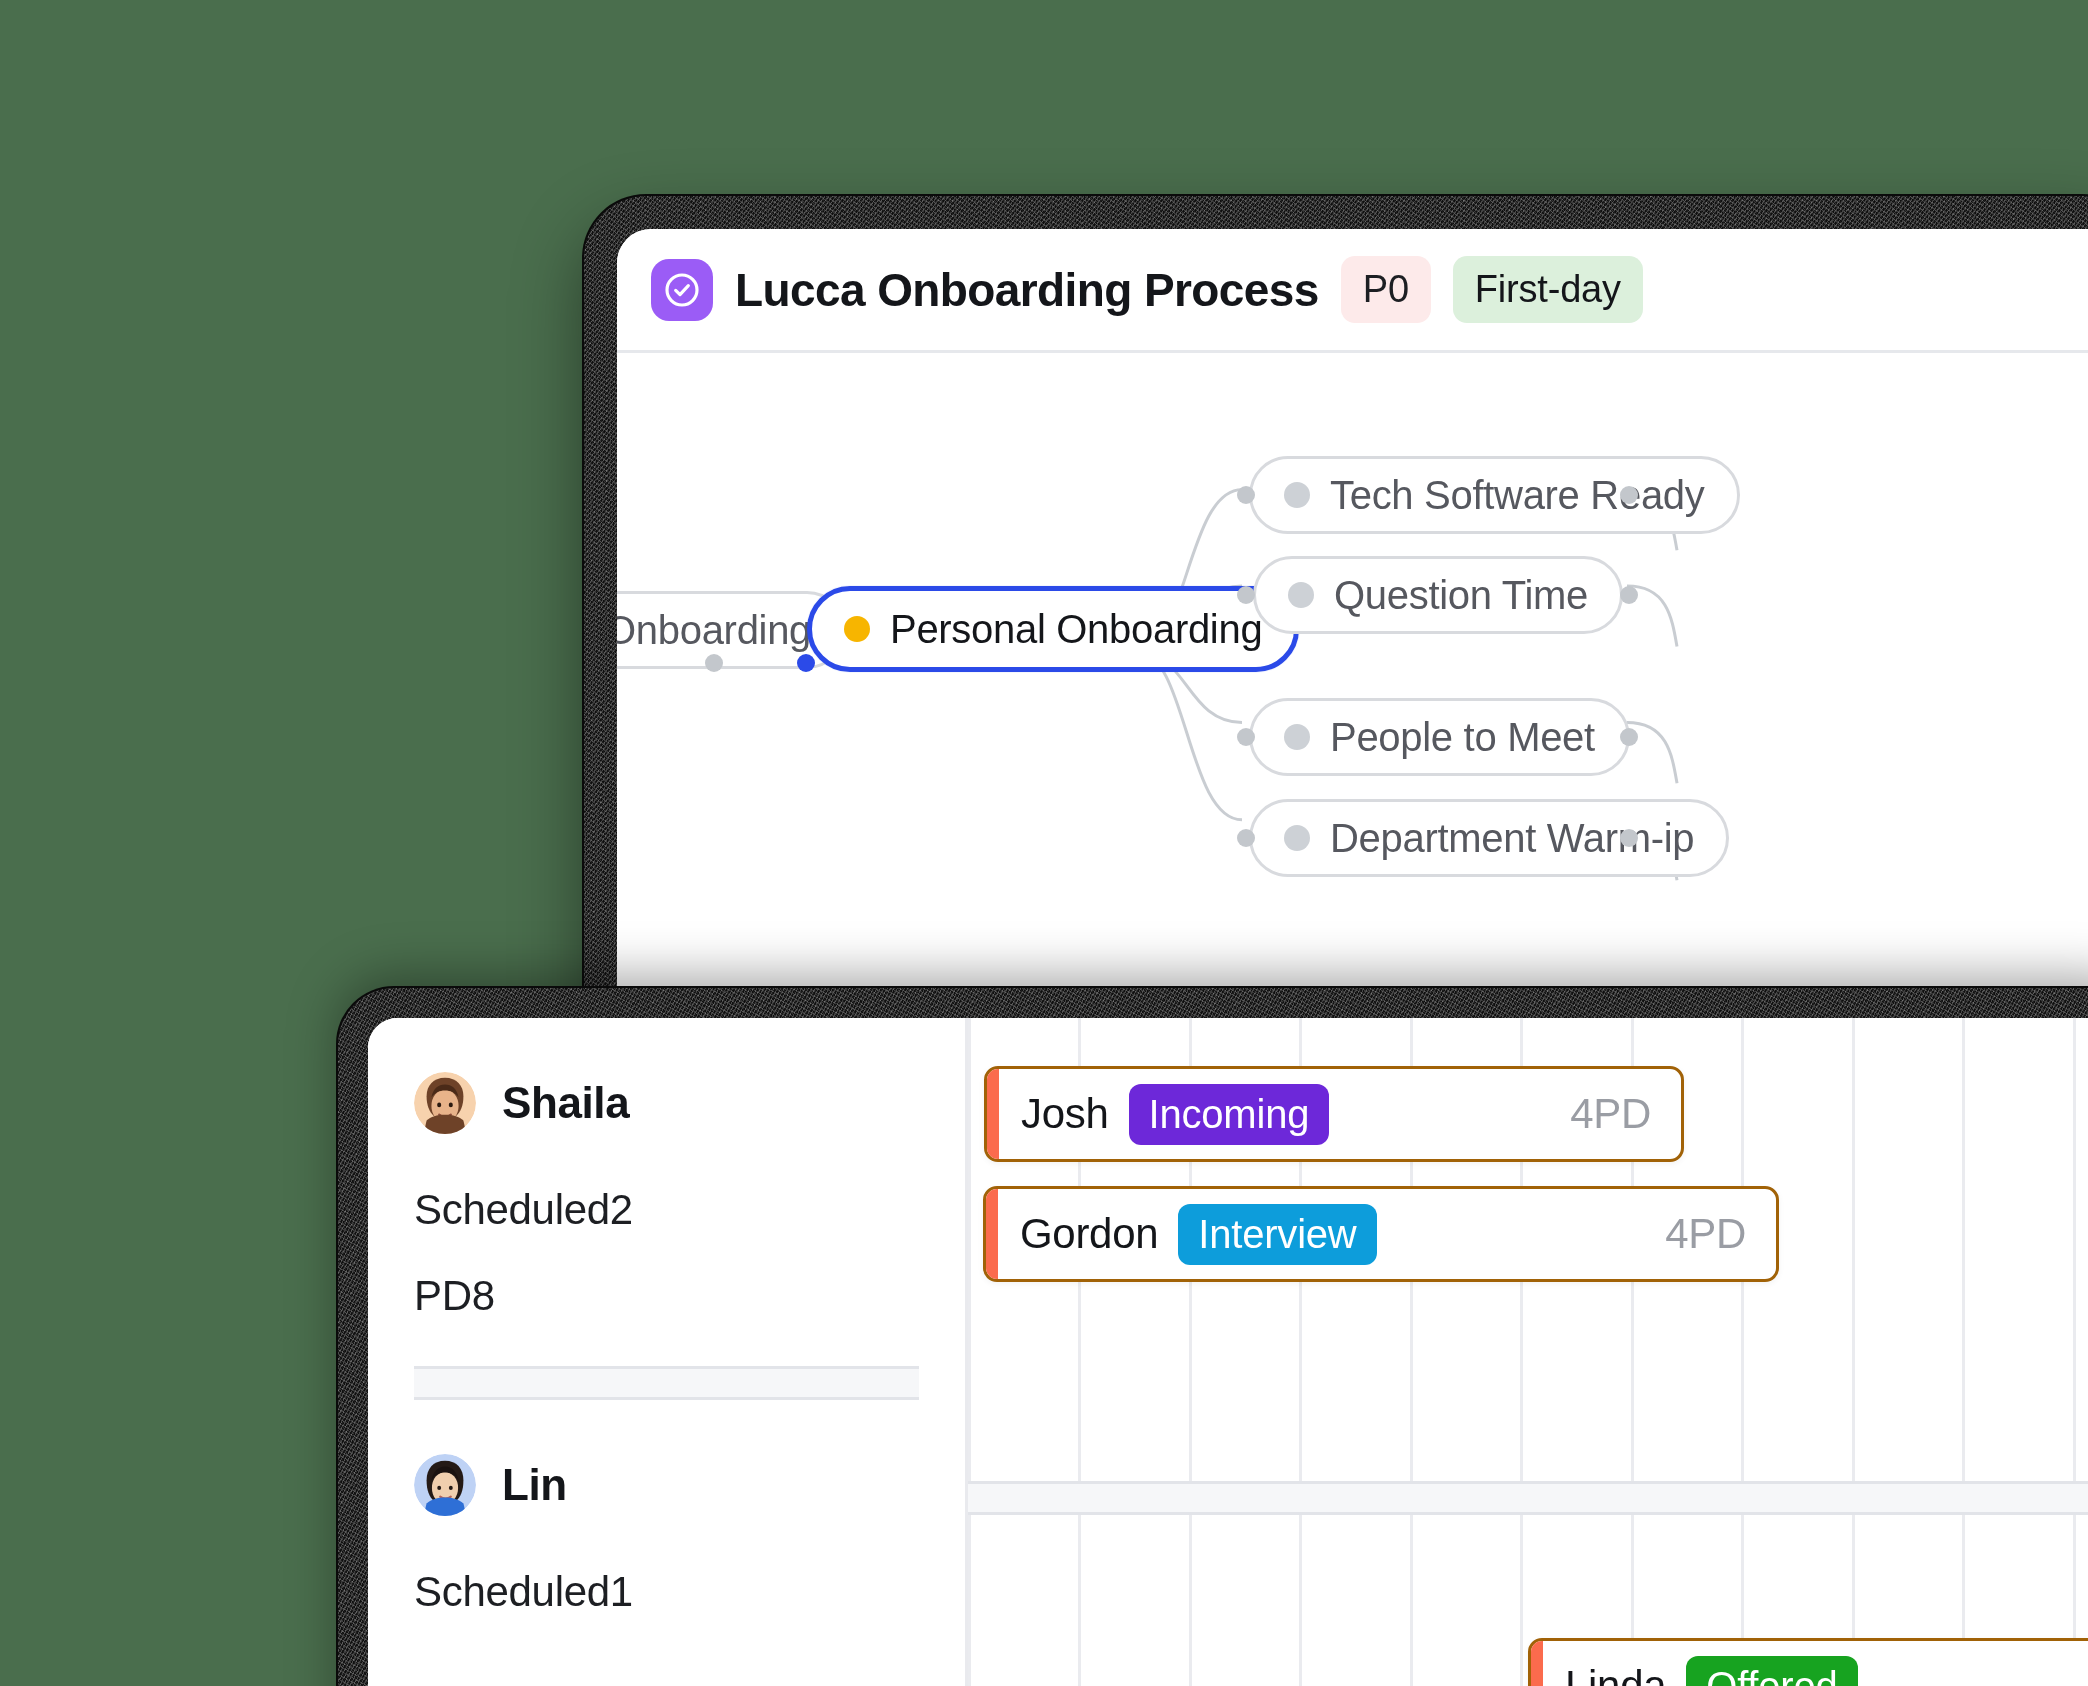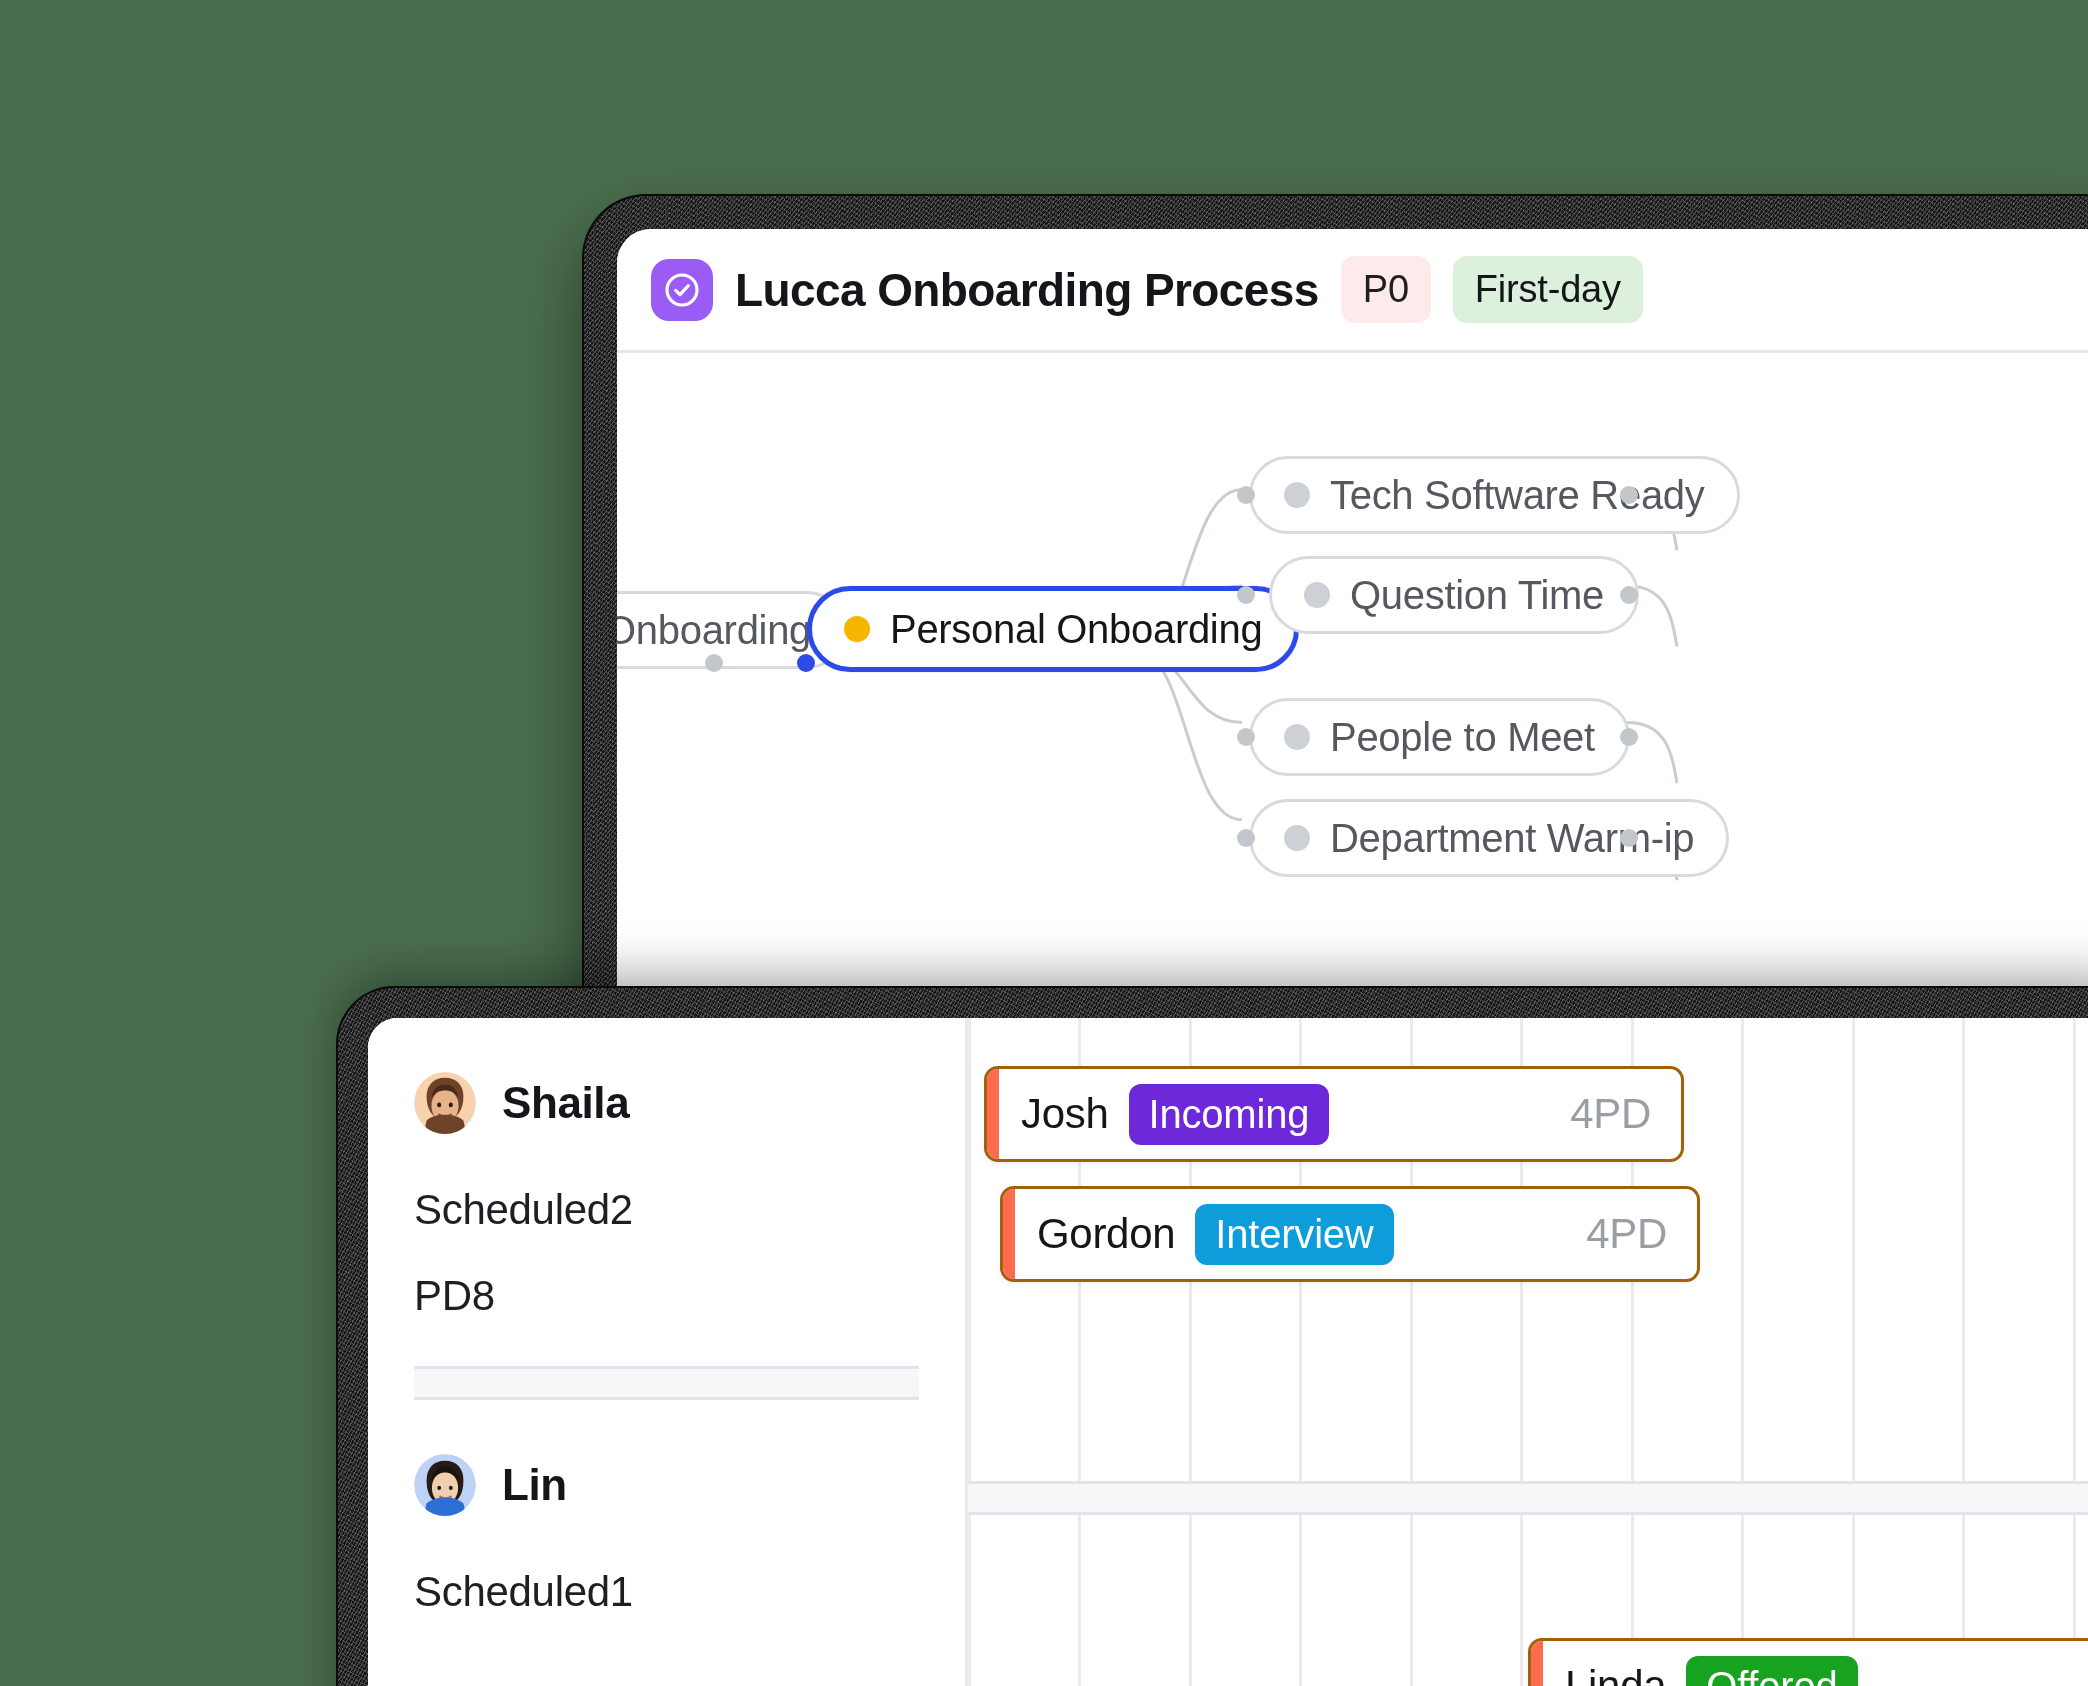--- a/index.html
+++ b/index.html
@@ -360,21 +360,21 @@
       </div>
       <div class="port blue" style="left:180px; top:301px;"></div>
 
       <div class="node" style="left:632px; top:103px;">
         <span class="dot"></span>
         <span>Tech Software Ready</span>
       </div>
       <div class="port" style="left:620px; top:133px;"></div>
       <div class="port" style="left:1003px; top:133px;"></div>
 
-      <div class="node" style="left:652px; top:203px;">
+      <div class="node" style="left:636px; top:203px;">
         <span class="dot"></span>
         <span>Question Time</span>
       </div>
       <div class="port" style="left:620px; top:233px;"></div>
       <div class="port" style="left:1003px; top:233px;"></div>
 
       <div class="node" style="left:632px; top:345px;">
         <span class="dot"></span>
         <span>People to Meet</span>
       </div>
@@ -466,21 +466,21 @@
         </div>
 
         <div class="grow-divider" style="top:463px;"></div>
 
         <div class="task" style="left:16px; top:48px; width:700px;">
           <span class="task-name">Josh</span>
           <span class="task-badge" style="background:#6d28d9;">Incoming</span>
           <span class="task-pd">4PD</span>
         </div>
 
-        <div class="task" style="left:32px; top:168px; width:700px;">
+        <div class="task" style="left:15px; top:168px; width:796px;">
           <span class="task-name">Gordon</span>
           <span class="task-badge" style="background:#0d9ddb;">Interview</span>
           <span class="task-pd">4PD</span>
         </div>
 
         <div class="task" style="left:560px; top:620px; width:700px;">
           <span class="task-name">Linda</span>
           <span class="task-badge" style="background:#17a320;">Offered</span>
         </div>
 

